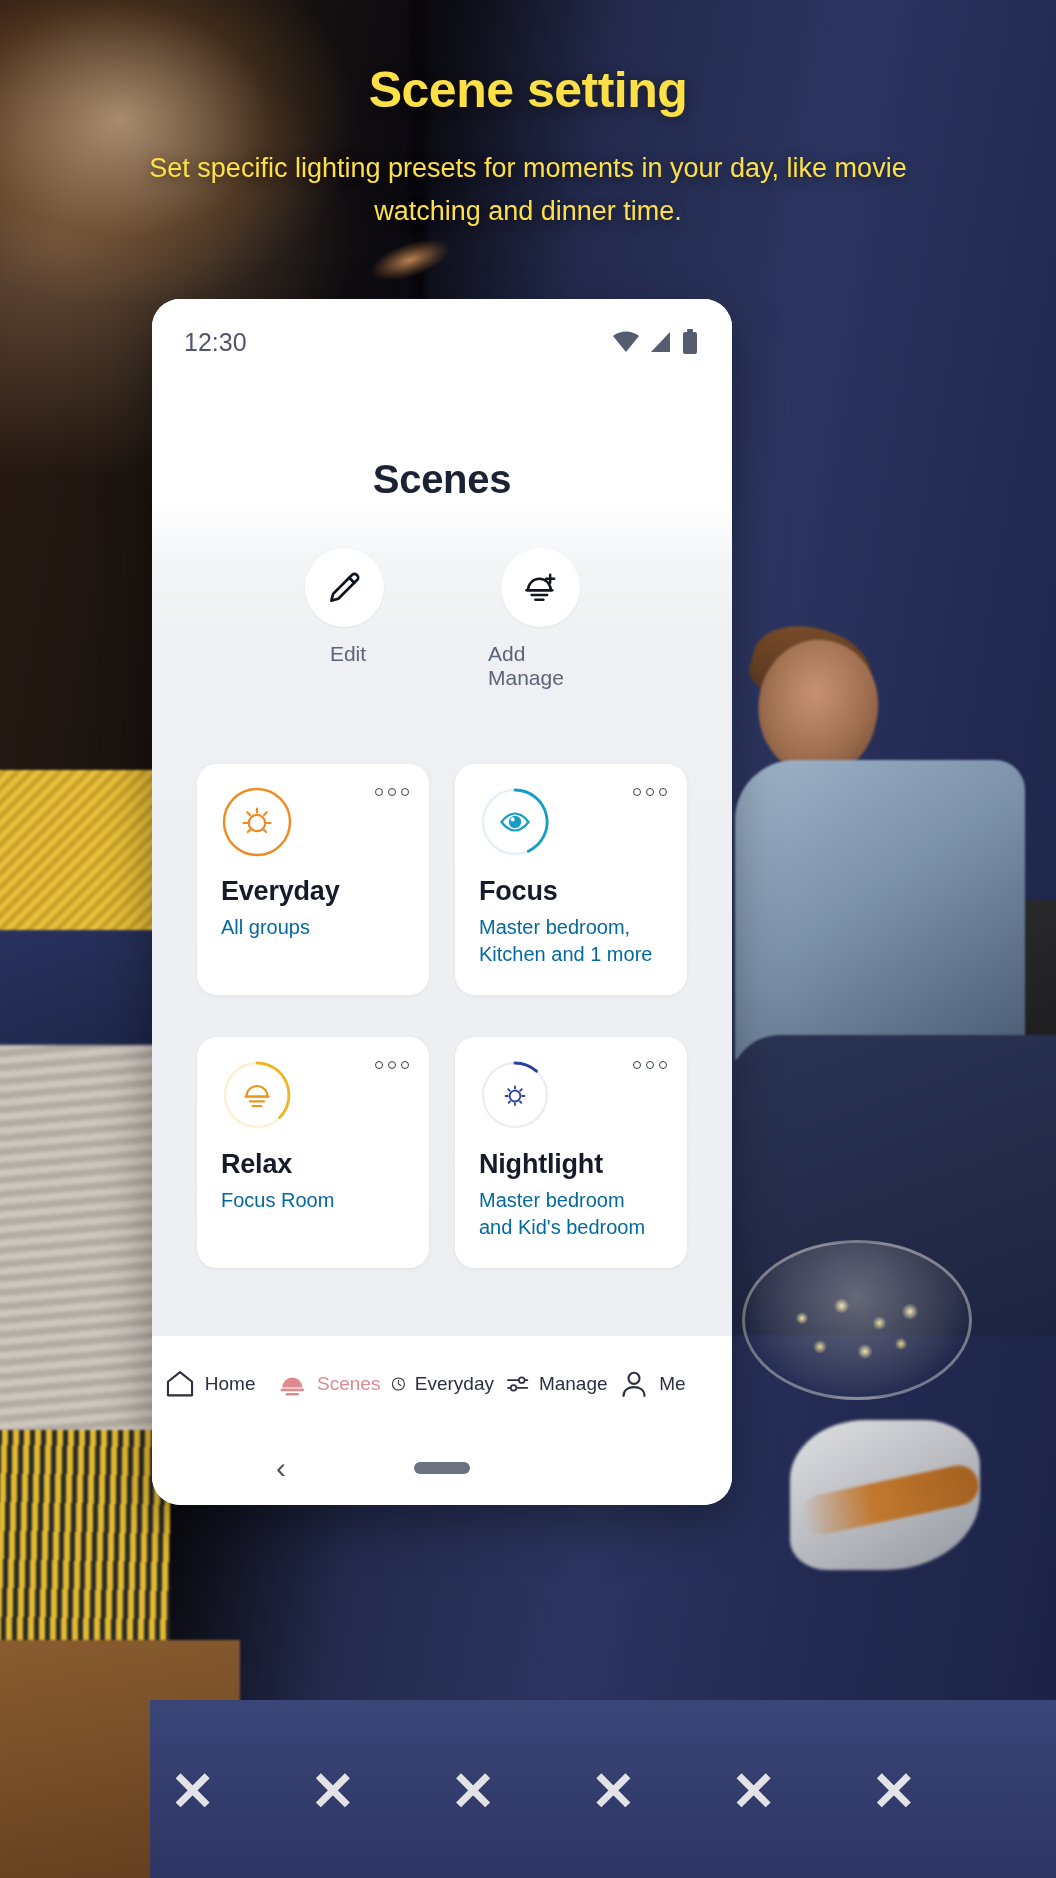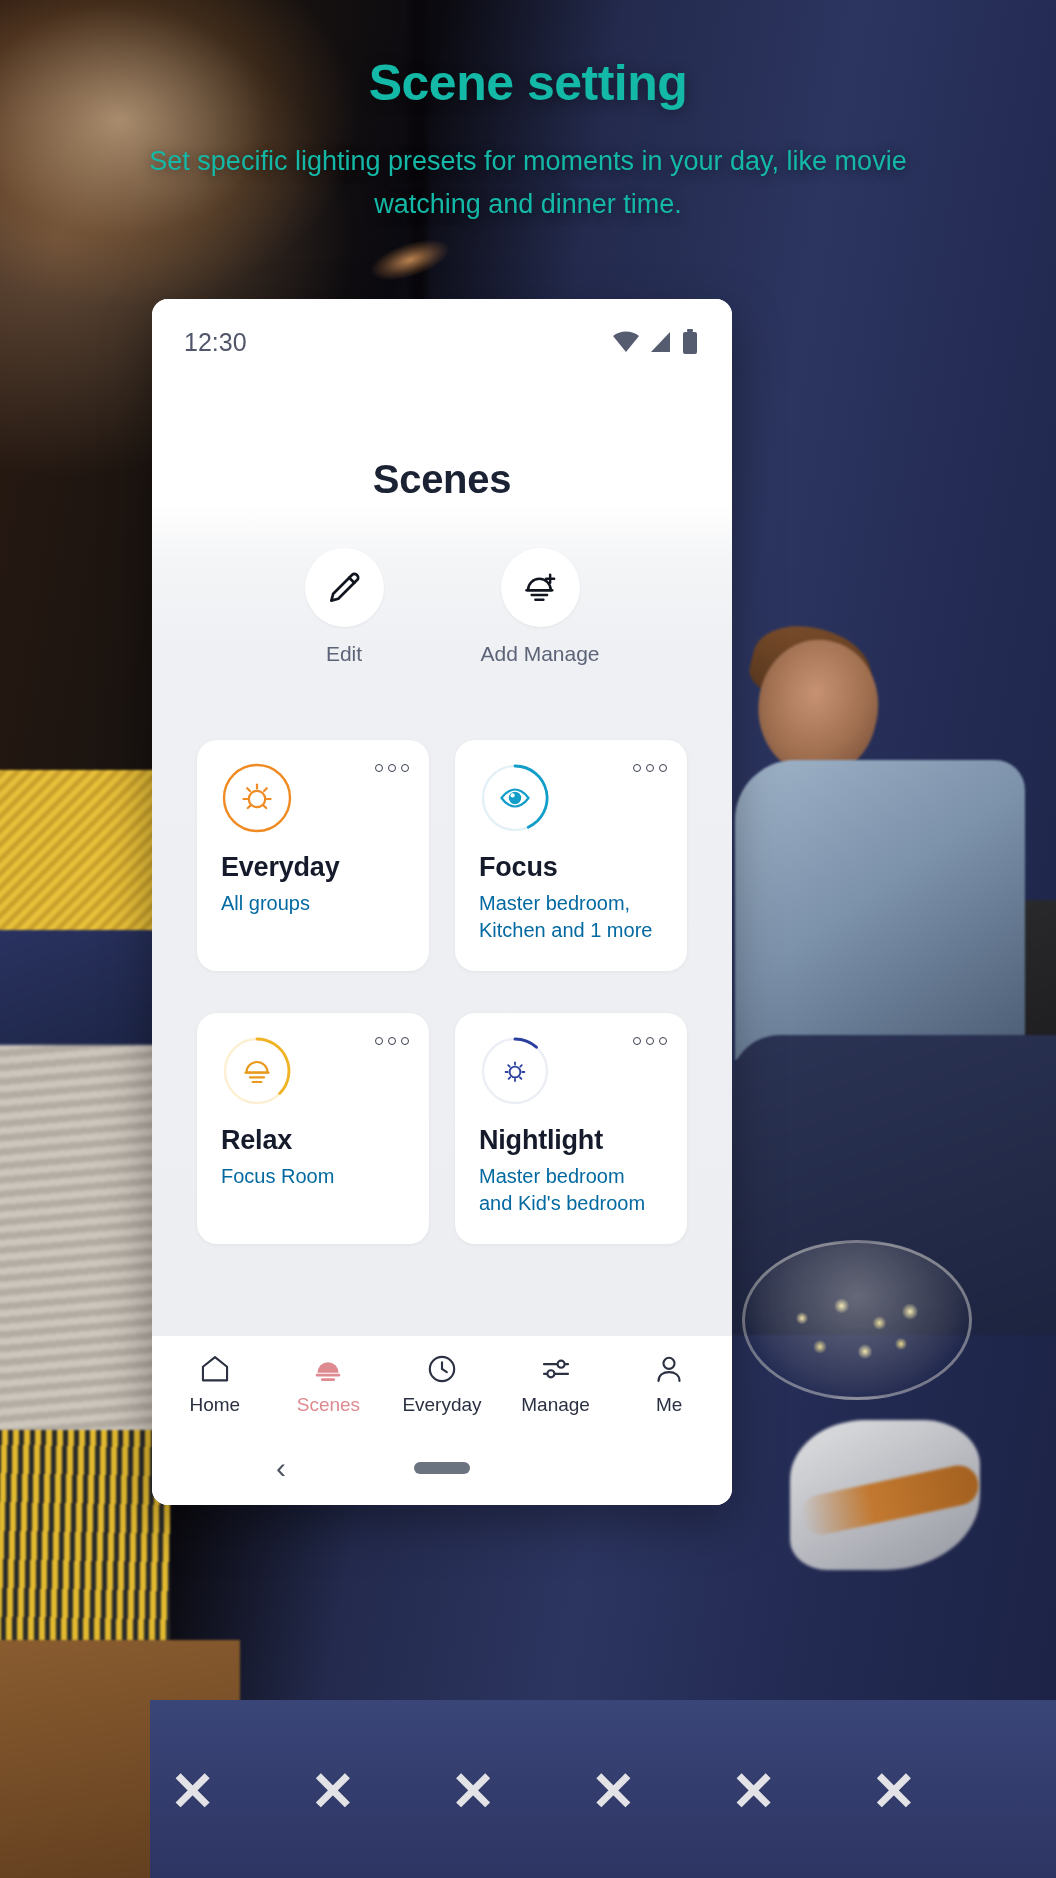--- a/index.html
+++ b/index.html
@@ -127,41 +127,41 @@
   }
   .bg-white-cloth {
     position: absolute; left: 790px; top: 1420px; width: 190px; height: 150px;
     background: linear-gradient(150deg, rgba(240,240,238,0.92) 0%, rgba(200,200,198,0.7) 100%);
     border-radius: 40% 30% 50% 20%;
     filter: blur(1.4px);
   }
 
   
   .headline {
-    position: absolute; top: 5px; left: 0; width: 1056px;
-    text-align: center; color: #14b8a6; z-index: 5;
+    position: absolute; top: 12px; left: 0; width: 1056px;
+    text-align: center; color: #fde047; z-index: 5;
     padding-top: 52px;
   }
   .headline h1 {
     font-size: 50px; font-weight: bold; letter-spacing: -0.5px;
     line-height: 1.05; margin-bottom: 30px;
     text-shadow: 0 2px 14px rgba(0,0,0,0.45);
   }
   .headline p {
     font-size: 27px; font-weight: 400; line-height: 1.62;
     max-width: 830px; margin: 0 auto;
     text-shadow: 0 2px 12px rgba(0,0,0,0.5);
   }
 
   
   .phone {
     position: absolute; left: 152px; top: 299px;
     width: 580px; height: 1206px;
     background: #ffffff;
-    border-radius: 16px;
+    border-radius: 28px;
     overflow: hidden;
     z-index: 10;
     box-shadow: 0 18px 50px rgba(0,0,0,0.35);
     display: flex; flex-direction: column;
   }
 
   
   .statusbar {
     height: 86px; flex: 0 0 86px;
     display: flex; align-items: center; justify-content: space-between;
@@ -194,21 +194,21 @@
     padding-top: 46px;
   }
   .qa { display: flex; flex-direction: column; align-items: center; width: 120px; }
   .qa-circle {
     width: 79px; height: 79px; border-radius: 50%;
     background: #ffffff;
     display: flex; align-items: center; justify-content: center;
     box-shadow: 0 1px 3px rgba(30,40,60,0.06);
   }
   .qa-label {
-    margin-top: 15px; font-size: 21px; color: #5d6478; font-weight: 400;
+    margin-top: 15px; font-size: 21px; color: #5d6478; font-weight: 400; margin-left: 8px;
   }
 
   
   .scene-grid {
     display: grid;
     grid-template-columns: 232px 232px;
     gap: 42px 26px;
     padding: 74px 28px 0 28px;
     justify-content: center;
   }
@@ -240,21 +240,21 @@
 
   
   .bottom-nav {
     flex: 0 0 96px; height: 96px;
     background: #ffffff;
     border-top: 1px solid #eceef1;
     display: flex; align-items: center; justify-content: space-around;
     padding: 0 6px;
   }
   .nav-item {
-    display: flex; flex-direction: column; align-items: center; gap: 8px;
+    display: flex; flex-direction: row; align-items: center; gap: 8px;
     width: 104px; cursor: pointer;
   }
   .nav-label { font-size: 19px; color: #2b3142; }
   .nav-item.active .nav-label { color: #dd8a90; }
 
   
   .sysnav {
     flex: 0 0 74px; height: 74px; background: #ffffff;
     display: flex; align-items: center; justify-content: center;
     position: relative;

